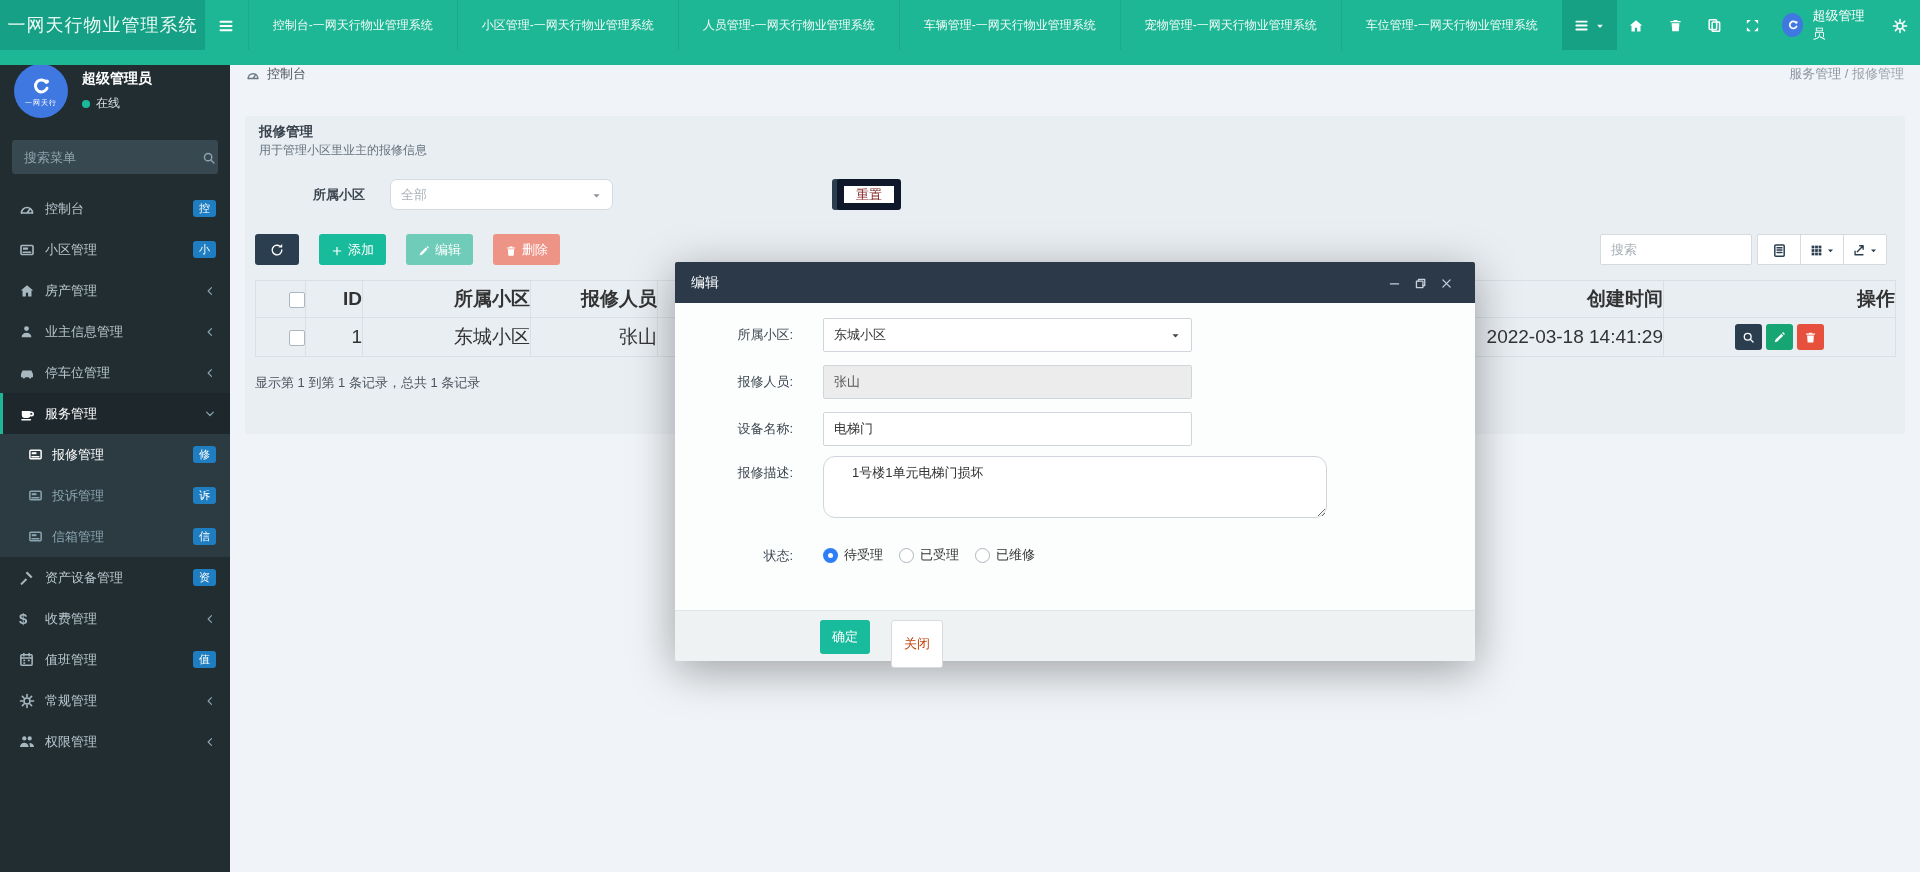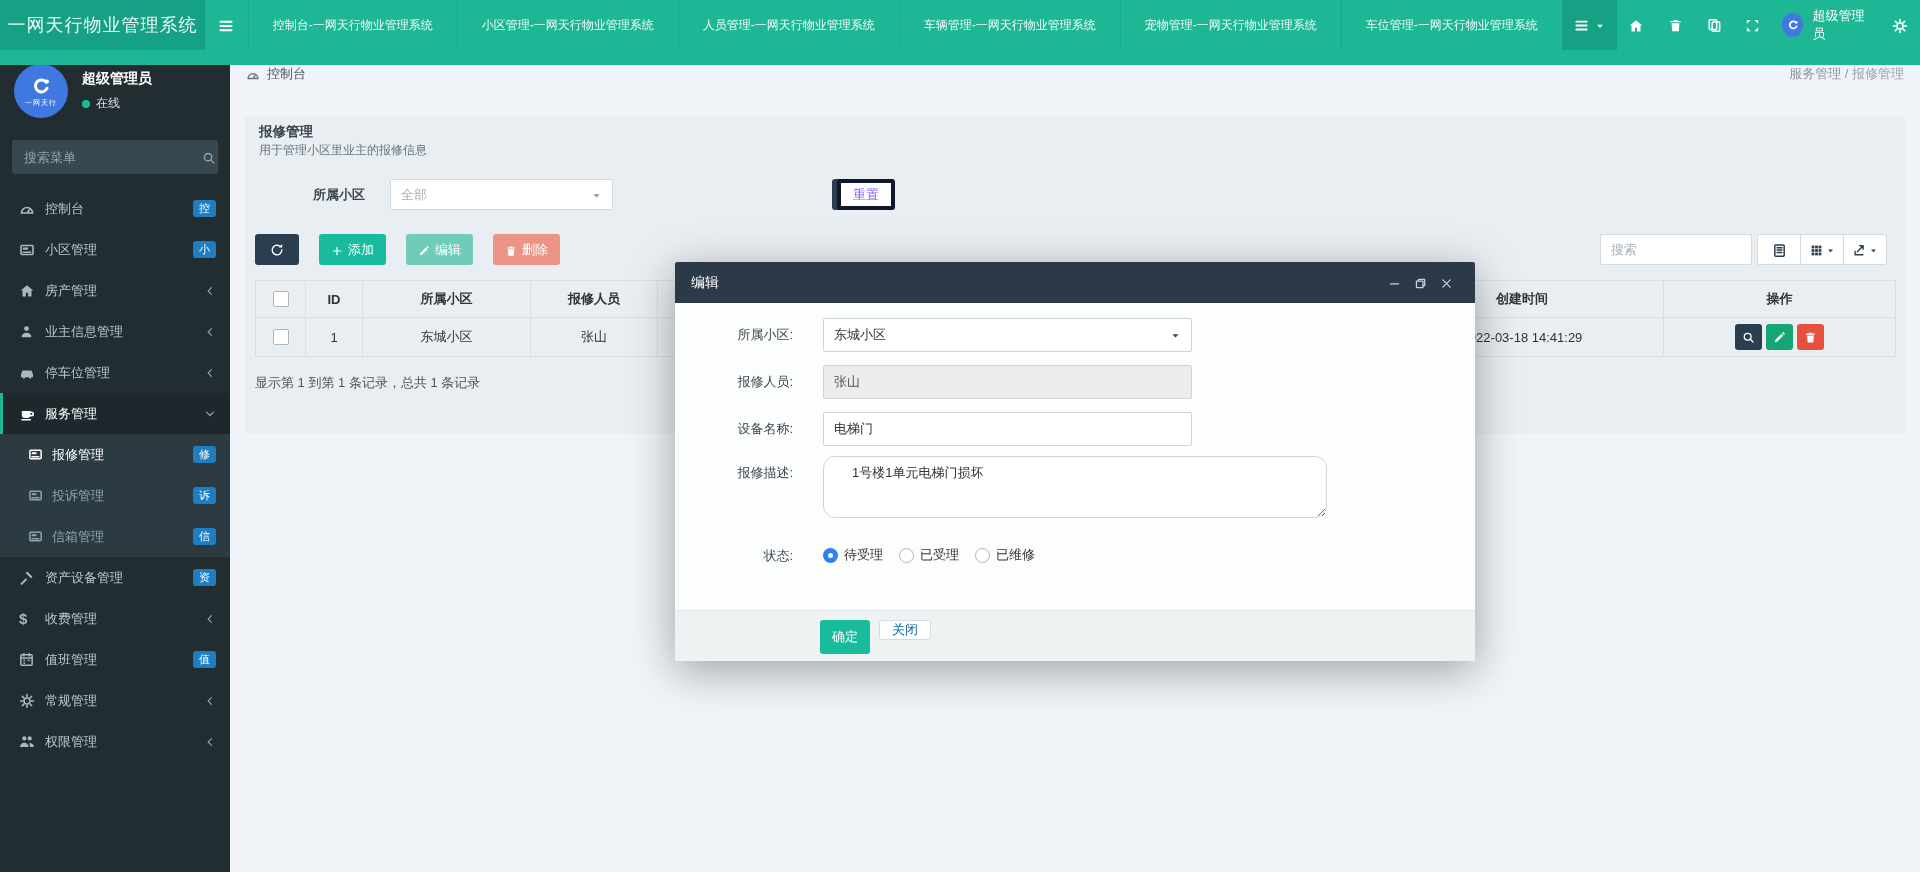--- a/index.html
+++ b/index.html
@@ -55,42 +55,42 @@
   .crumbbar{height:48px;display:flex;align-items:center;justify-content:space-between;padding:0 16px;}
   .crumb-left{display:flex;align-items:center;gap:7px;color:#4a545c;font-size:13px;}
   .crumb-left .ic{color:#6b7a85;}
   .crumb-right{color:#8a97a3;font-size:13px;}
   .crumb-right .cur{color:#98a4ad;}
   .box{position:absolute;left:15px;top:66px;width:1660px;height:318px;background:#e9eef3;border-radius:3px;}
   .box-title{position:absolute;left:14px;top:7px;font-size:13.5px;font-weight:bold;color:#38424b;}
   .box-sub{position:absolute;left:14px;top:26px;font-size:12px;color:#65727d;}
 
   .f-label{position:absolute;left:68px;top:63px;height:31px;line-height:31px;font-size:13px;font-weight:bold;color:#3c4650;}
-  .f-select{position:absolute;left:145px;top:63px;width:223px;height:31px;background:#fff;border:1px solid #d4dade;border-radius:2px;display:flex;align-items:center;padding:0 10px;box-sizing:border-box;cursor:pointer;gap:21px;}
+  .f-select{position:absolute;left:145px;top:63px;width:223px;height:31px;background:#fff;border:1px solid #d4dade;border-radius:7px;display:flex;align-items:center;padding:0 10px;box-sizing:border-box;cursor:pointer;gap:21px;}
   .f-select .ph{flex:1;color:#aab2ba;font-size:13px;}
   .f-select .ic{color:#8a939b;}
   .btn{display:inline-flex;align-items:center;justify-content:center;gap:5px;height:31px;padding:0 12px;font-size:13px;border-radius:3px;border:0;cursor:pointer;box-sizing:border-box;font-family:inherit;}
   .btn-query{position:absolute;left:539px;top:63px;background:#2b3e50;color:#fff;margin-left:48px;}
-  .btn-reset{position:absolute;left:592px;top:63px;background:#fff;color:#8b5cf6;border:4px solid #0f172a;}
+  .btn-reset{position:absolute;left:592px;top:63px;background:#fff;color:#7f1d1d;border:7px solid #0f172a;}
 
   .toolbar{position:absolute;left:10px;top:118px;display:flex;gap:20px;}
   .btn-dark{background:#2b3e50;color:#fff;width:44px;padding:0;}
   .btn-add{background:#18bc9c;color:#fff;}
   .btn-edit{background:#6fccb9;color:#fff;cursor:default;}
   .btn-del{background:#ee9487;color:#fff;cursor:default;}
   .tbl-search{position:absolute;left:1355px;top:118px;width:152px;height:31px;box-sizing:border-box;border:1px solid #d4dade;border-radius:2px;background:#fff;padding:0 10px;font-size:13px;color:#444;outline:none;font-family:inherit;}
   .tbl-search::placeholder{color:#a7afb7;}
   .vgroup{position:absolute;left:1512px;top:118px;display:flex;}
   .vbtn{width:44px;height:31px;background:#fff;border:1px solid #d4dade;display:flex;align-items:center;justify-content:center;gap:3px;color:#2b3e50;cursor:pointer;box-sizing:border-box;}
   .vbtn + .vbtn{margin-left:-1px;}
   .vbtn:first-child{border-radius:2px 0 0 2px;}
   .vbtn:last-child{border-radius:0 2px 2px 0;}
 
   table.grid{position:absolute;left:10px;top:164px;width:1640px;border-collapse:collapse;table-layout:fixed;}
-  table.grid th,table.grid td{border:1px solid #d9dfe4;font-size:13px;color:#333;text-align:center;padding:0;}
+  table.grid th,table.grid td{border:1px solid #d9dfe4;font-size:19px;color:#333;text-align:right;padding:0;}
   table.grid th{height:36px;font-weight:bold;}
   table.grid td{height:38px;}
   .cb{display:inline-block;width:14px;height:14px;background:#fff;border:1px solid #aeb7be;border-radius:2px;vertical-align:middle;cursor:pointer;}
   .ops{display:flex;align-items:center;justify-content:center;gap:4px;}
   .opbtn{width:27px;height:26px;border:0;border-radius:3px;display:flex;align-items:center;justify-content:center;color:#fff;cursor:pointer;}
   .op-view{background:#2b3e50;}
   .op-edit{background:#17a673;}
   .op-del{background:#e7503c;}
   .summary{position:absolute;left:10px;top:258px;font-size:13px;color:#4a545c;}
 
@@ -106,21 +106,21 @@
   .m-select .val{flex:1;font-size:13px;color:#333;}
   .m-select .ic{color:#444;}
   .m-textarea{position:absolute;left:148px;width:504px;height:62px;box-sizing:border-box;border:1px solid #cfd5da;border-radius:12px;background:#fff;padding:7px 28px;font-size:13px;color:#333;outline:none;resize:both;font-family:inherit;}
   .radio-row{position:absolute;left:148px;display:flex;align-items:center;gap:16px;}
   .radio{display:flex;align-items:center;gap:6px;font-size:13px;color:#333;cursor:pointer;}
   .rdot{width:15px;height:15px;border-radius:50%;box-sizing:border-box;background:#fff;border:1px solid #aeb7be;}
   .rdot.sel{background:#2d7ef7;border:0;position:relative;}
   .rdot.sel::after{content:"";position:absolute;left:5px;top:5px;width:5px;height:5px;border-radius:50%;background:#fff;}
   .modal-foot{position:absolute;left:0;top:348px;right:0;height:50px;background:#eef2f3;border-top:1px solid #dfe5e8;border-radius:0 0 2px 2px;}
   .btn-ok{position:absolute;left:145px;top:9px;height:34px;background:#18bc9c;color:#fff;}
-  .btn-close{position:absolute;left:204px;top:9px;height:20px;background:#fff;color:#0369a1;border:1px solid #d6dbe0;}
+  .btn-close{position:absolute;left:216px;top:9px;height:48px;background:#fff;color:#c2410c;border:1px solid #d6dbe0;}
 </style>
 </head>
 <body>
 
 <svg width="0" height="0" style="position:absolute">
   <defs>
     <symbol id="i-bars" viewBox="0 0 16 16">
         <path class="st" style="stroke-width:2" d="M2.5 3.8h11M2.5 8h11M2.5 12.2h11"></path>
       </symbol>
     <symbol id="i-caret" viewBox="0 0 16 16">

